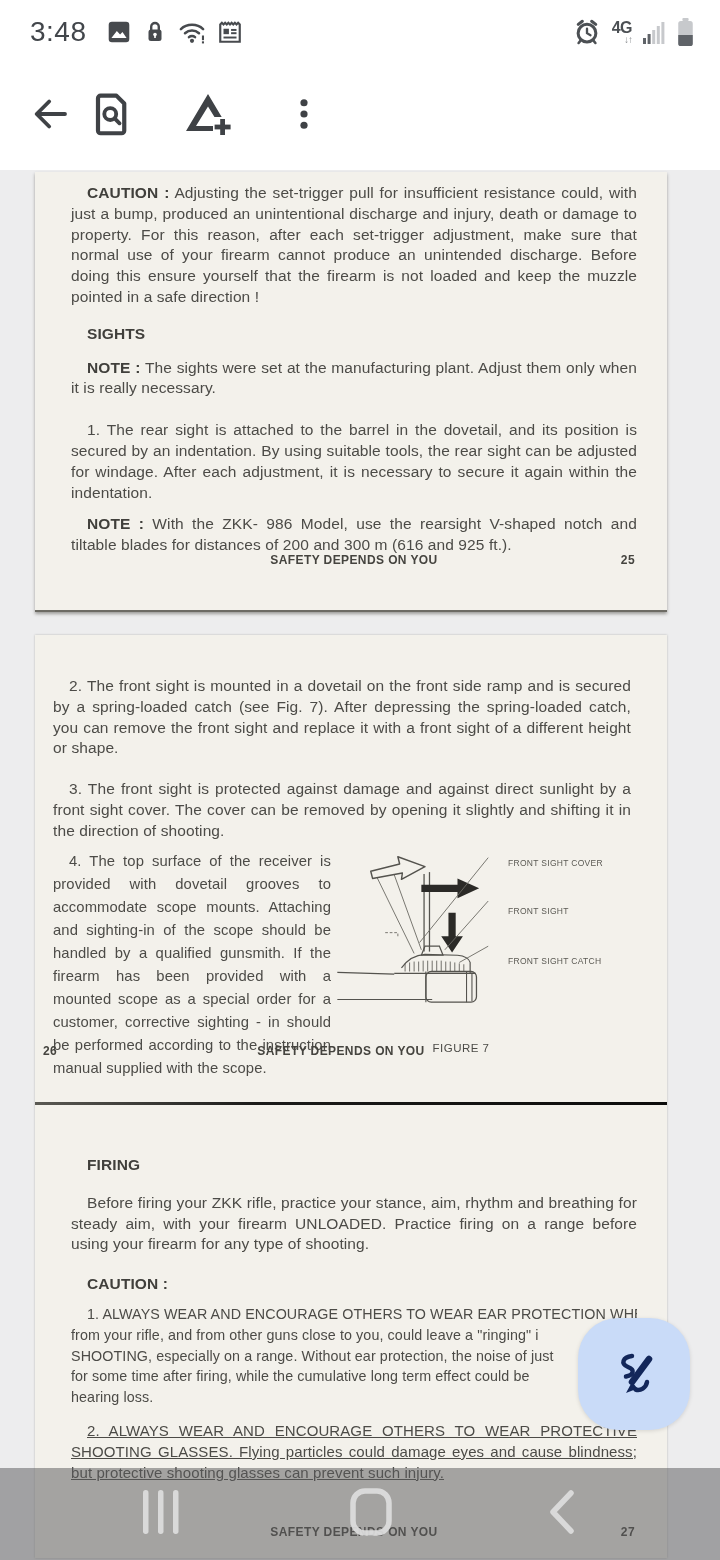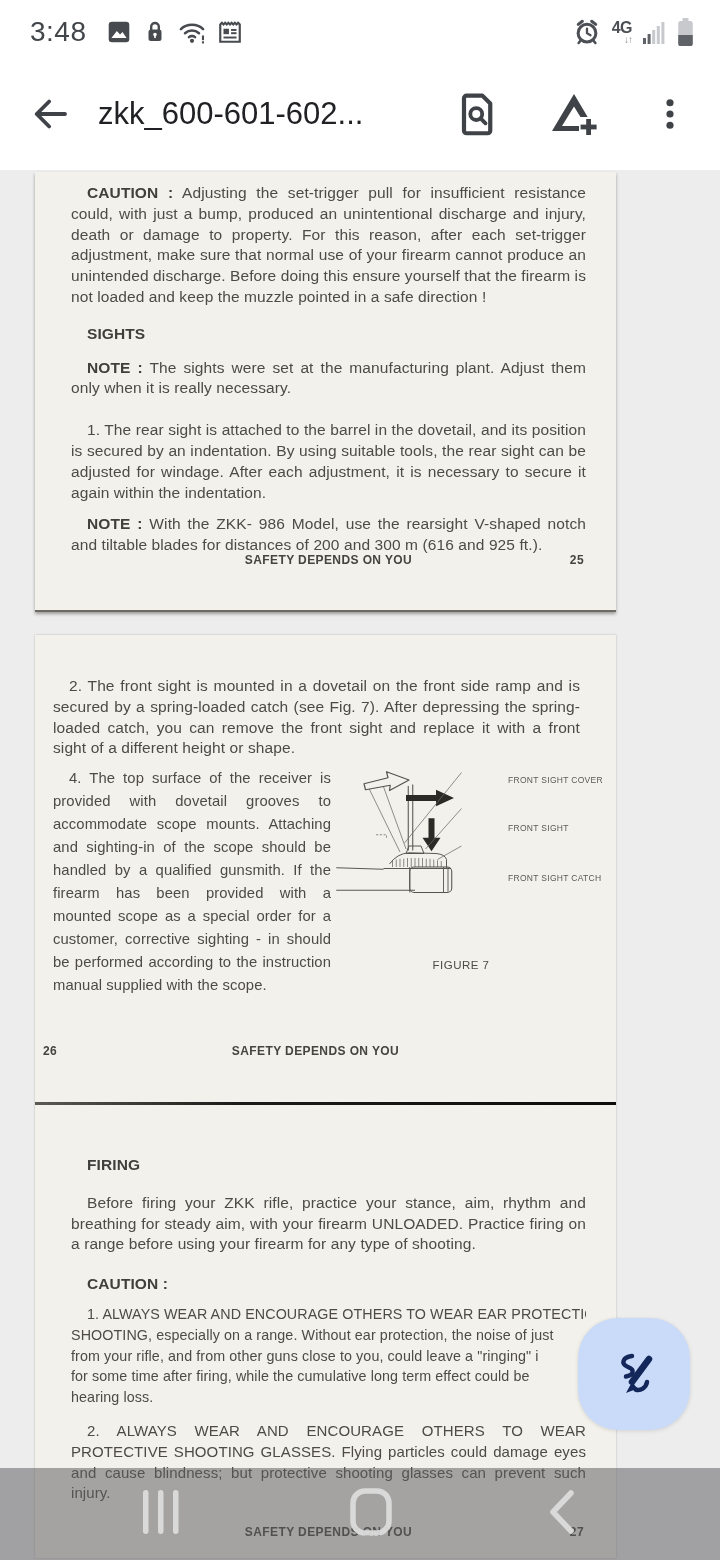--- a/index.html
+++ b/index.html
@@ -21,21 +21,21 @@
   .net-4g .ar { font-size:10px; margin-top:-1px; color:#8a8d90; letter-spacing:-1px; }
   
   .toolbar { position:absolute; top:58px; left:0; right:0; height:112px;
     background:#fff; display:flex; align-items:center; padding:0 24px; }
   .tb-btn { width:52px; height:52px; display:flex; align-items:center; justify-content:center; flex:0 0 auto; }
   .tb-title { flex:1 1 auto; font-size:31px; color:#202124; margin-left:22px;
     white-space:nowrap; overflow:hidden; }
   .tb-actions { display:flex; align-items:center; gap:44px; margin-left:10px; }
   
   .content { position:absolute; top:170px; left:0; right:0; bottom:0; background:#ededee; }
-  .page { position:absolute; left:35px; width:581px; background:#f3f1eb; }
+  .page { position:absolute; left:35px; width:632px; background:#f3f1eb; }
   .page-1 { top:2px; height:440px;
     border-bottom:2px solid #6d6b64;
     box-shadow:0 2px 3px rgba(60,58,50,.45); }
   .page-2 { top:465px; height:923px; box-shadow:0 0 2px rgba(60,58,50,.3); }
   .scan { color:#4c4b47; font-size:15.5px; line-height:20.8px; text-align:justify; letter-spacing:.1px; }
   .scan p { text-indent:16px; }
   .b { font-weight:700; color:#403f3b; }
   .hd { font-weight:700; color:#403f3b; text-indent:16px; }
   .footer-row { position:absolute; text-align:center; font-weight:700; color:#45443f;
     font-size:12px; letter-spacing:.4px; }
@@ -63,21 +63,21 @@
   .fig-caption { position:absolute; left:70px; width:120px; top:193px; text-align:center;
     font-size:11.5px; color:#4c4b47; letter-spacing:.5px; }
   
   .p27-body { position:absolute; top:518px; left:36px; right:30px; }
   .p27-firing { margin-top:2px; }
   .p27-before { margin-top:17px; }
   .p27-caution { margin-top:19px; }
   .p27-list1 { margin-top:9px; font-size:14.3px; }
   .p27-l { white-space:nowrap; overflow:hidden; }
   .p27-l:first-child { text-indent:16px; }
-  .p27-p2 { margin-top:13px; font-size:15px; }
+  .p27-p2 { margin-top:13px; font-size:15px;text-decoration:underline; }
   .p27-footer { top:890px; left:36px; right:30px; }
   
   .fab { position:absolute; left:578px; top:1318px; width:112px; height:112px;
     border-radius:40px; background:#c9dbf8; display:flex; align-items:center; justify-content:center;
     box-shadow:0 1px 4px rgba(0,0,0,.12); }
   
   .nav-overlay { position:absolute; left:0; right:0; top:1468px; height:92px;
     background:rgba(92,92,94,.52); }
   .nav-btn { position:absolute; top:50%; transform:translateY(-50%); opacity:.92; }
 </style>
@@ -156,21 +156,20 @@
       </span>
     </div>
   </div>
 
   <div class="toolbar">
     <div class="tb-btn">
       <svg width="40" height="40" viewBox="0 0 24 24">
           <path d="M21 12 H4.5 M11.5 4.5 L4 12 L11.5 19.5" fill="none" stroke="#3f4246" stroke-width="2.3" stroke-linecap="round" stroke-linejoin="round"></path>
         </svg>
     </div>
-    <div class="tb-title">zkk_600-601-602...</div>
     <div class="tb-actions">
       <div class="tb-btn">
         <svg width="42" height="46" viewBox="0 0 24 26">
             <path d="M5.5 2.5 h9 l4.5 4.5 v15.5 a1.5 1.5 0 0 1 -1.5 1.5 h-12 a1.5 1.5 0 0 1 -1.5 -1.5 v-18.5 a1.5 1.5 0 0 1 1.5 -1.5 z" fill="none" stroke="#3f4246" stroke-width="2.4" stroke-linejoin="round"></path>
             <circle cx="11" cy="13" r="3.4" fill="none" stroke="#3f4246" stroke-width="2.2"></circle>
             <path d="M13.5 15.5 L16.3 18.3" stroke="#3f4246" stroke-width="2.2" stroke-linecap="round"></path>
           </svg>
       </div>
       <div class="tb-btn">
         <svg width="52" height="48" viewBox="0 0 26 24">
@@ -202,20 +201,21 @@
       </div>
       <div class="footer-row p25-footer">
         <span>SAFETY DEPENDS ON YOU</span>
         <span class="pageno-r">25</span>
       </div>
     </div>
 
     <div class="page page-2">
       <div class="p26-body scan">
         <p>2. The front sight is mounted in a dovetail on the front side ramp and is secured by a spring-loaded catch (see Fig. 7). After depressing the spring-loaded catch, you can remove the front sight and replace it with a front sight of a different height or shape.</p>
+        <p class="p26-p3">3. The front sight is protected against damage and against direct sunlight by a front sight cover. The cover can be removed by opening it slightly and shifting it in the direction of shooting.</p>
         <div class="p26-row">
           <p class="p26-col-text">4. The top surface of the receiver is provided with dovetail grooves to accommodate scope mounts. Attaching and sighting-in of the scope should be handled by a qualified gunsmith. If the firearm has been provided with a mounted scope as a special order for a customer, corrective sighting - in should be performed according to the instruction manual supplied with the scope.</p>
           <div class="fig">
             <svg viewBox="0 0 332 220">
 
               <path d="M50 34 L92 120" stroke="#6b6a64" stroke-width="1" fill="none"></path>
               <path d="M70 33 L100 116" stroke="#6b6a64" stroke-width="1" fill="none"></path>
               <path d="M60 97 h14 v6" stroke="#6b6a64" stroke-width="1" fill="none" stroke-dasharray="3,2"></path>
 
               <polygon points="44,29 76,21 74,13 104,24 78,38 79,31 46,37" fill="#f3f1eb" stroke="#54534e" stroke-width="1.6" stroke-linejoin="round"></polygon>
@@ -271,22 +271,22 @@
       </div>
 
       <div class="page-fold"></div>
 
       <div class="p27-body scan">
         <div class="hd p27-firing">FIRING</div>
         <p class="p27-before">Before firing your ZKK rifle, practice your stance, aim, rhythm and breathing for steady aim, with your firearm UNLOADED. Practice firing on a range before using your firearm for any type of shooting.</p>
         <div class="hd p27-caution">CAUTION :</div>
         <div class="p27-list1">
           <div class="p27-l">1. ALWAYS WEAR AND ENCOURAGE OTHERS TO WEAR EAR PROTECTION WHEN</div>
+          <div class="p27-l">from your rifle, and from other guns close to you, could leave a "ringing" i</div>
           <div class="p27-l">SHOOTING, especially on a range. Without ear protection, the noise of just</div>
-          <div class="p27-l">from your rifle, and from other guns close to you, could leave a "ringing" i</div>
           <div class="p27-l">for some time after firing, while the cumulative long term effect could be</div>
           <div class="p27-l">hearing loss.</div>
         </div>
         <p class="p27-p2">2. ALWAYS WEAR AND ENCOURAGE OTHERS TO WEAR PROTECTIVE SHOOTING GLASSES. Flying particles could damage eyes and cause blindness; but protective shooting glasses can prevent such injury.</p>
       </div>
       <div class="footer-row p27-footer">
         <span>SAFETY DEPENDS ON YOU</span>
         <span class="pageno-r">27</span>
       </div>
     </div>

